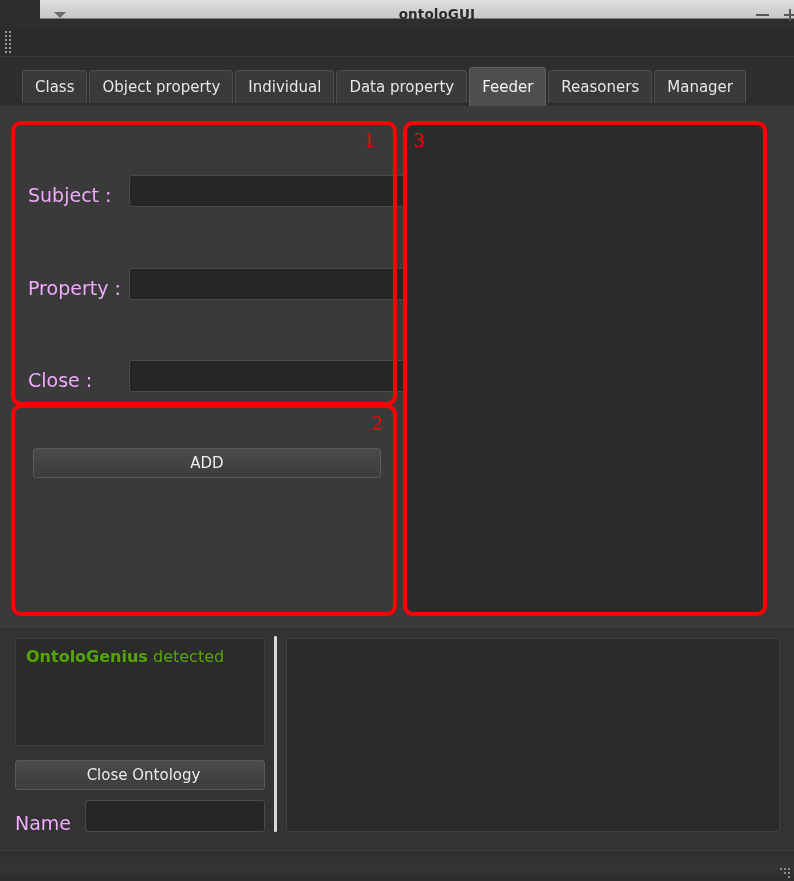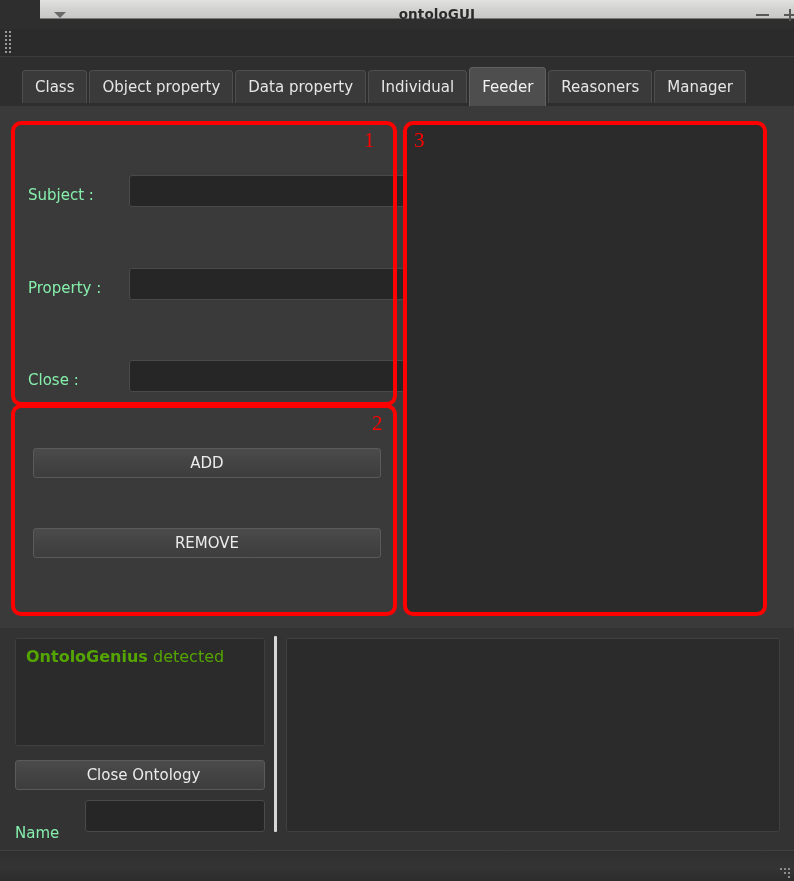--- a/index.html
+++ b/index.html
@@ -173,22 +173,22 @@
     position: absolute;
     color: #ff0000;
     font-size: 21px;
     line-height: 21px;
     font-family: "Liberation Serif", "DejaVu Serif", serif;
   }
 
   
   .form-label {
     position: absolute;
-    color: #86efac;
-    font-size: 15px;
+    color: #f0abfc;
+    font-size: 19px;
     line-height: 18px;
     white-space: nowrap;
   }
   .field {
     position: absolute;
     background: #262626;
     border: 1px solid #4a4a4a;
     border-radius: 3px;
     box-sizing: border-box;
     color: #e0e0e0;
@@ -298,22 +298,22 @@
         <i style="left: 4px; top: 17px;"></i>
         <i style="left: 0px; top: 21px;"></i>
         <i style="left: 4px; top: 21px;"></i>
       </div>
   </div>
 
   <div class="tabstrip">
     <div class="tabs" id="tabs-container">
         <div class="tab">Class</div>
         <div class="tab">Object property</div>
+        <div class="tab">Individual</div>
         <div class="tab">Data property</div>
-        <div class="tab">Individual</div>
         <div class="tab active">Feeder</div>
         <div class="tab">Reasoners</div>
         <div class="tab">Manager</div>
       </div>
   </div>
 
   <div class="tabpage">
 
     <div class="panel" style="left:13px; top:17px; width:382px; height:281px;">
       <div class="form-label" style="left:14px; top:62px;">Subject :</div>
@@ -321,21 +321,20 @@
 
       <div class="form-label" style="left:14px; top:155px;text-align:center;">Property :</div>
       <input class="field" style="left: 115px; top: 144px; width: 278px; height: 32px;" placeholder="">
 
       <div class="form-label" style="left:14px; top:247px;">Close :</div>
       <input class="field" style="left: 115px; top: 236px; width: 278px; height: 32px;" placeholder="">
     </div>
 
     <div class="panel" style="left:13px; top:300px; width:382px; height:208px;">
       <div class="btn" style="left:19px; top:41px; width:348px; height:30px; line-height:28px;">ADD</div>
-      <div class="btn" style="left:19px; top:121px; width:348px; height:30px; line-height:28px;">REMOVE</div>
     </div>
 
     <div class="panel dark" style="left:405px; top:17px; width:360px; height:491px;"></div>
 
     <div class="annot" style="left:11px; top:15px; width:386px; height:285px;"></div>
     <div class="annot-num" style="left:364px; top:24px;">1</div>
 
     <div class="annot" style="left:11px; top:298px; width:386px; height:212px;"></div>
     <div class="annot-num" style="left:372px; top:307px;">2</div>
 
@@ -345,21 +344,21 @@
 
   <div class="bottom">
     <div class="logbox" style="left:15px; top:10px; width:250px; height:108px;">
       <div class="logline">
         <span class="log-strong" id="log-strong" style="color: rgb(85, 165, 0);">OntoloGenius</span><span id="log-rest" style="color: rgb(85, 165, 0);"> detected</span>
       </div>
     </div>
 
     <div class="btn" style="left:15px; top:132px; width:250px; height:30px; line-height:28px;padding-left:7px;">Close Ontology</div>
 
-    <div class="form-label" style="left:15px; top:196px;">Name</div>
+    <div class="form-label" style="left:15px; top:186px;">Name</div>
     <input class="field" style="left: 85px; top: 172px; width: 180px; height: 32px;" placeholder="">
 
     <div class="splitter" style="left:274px; top:8px; width:3px; height:196px;"></div>
 
     <div class="logbox" style="left:286px; top:10px; width:494px; height:194px;"></div>
   </div>
 
   <div class="statusbar">
     <div class="sizegrip" id="size-grip">
         <i style="right: 0px; bottom: 0px;"></i>

